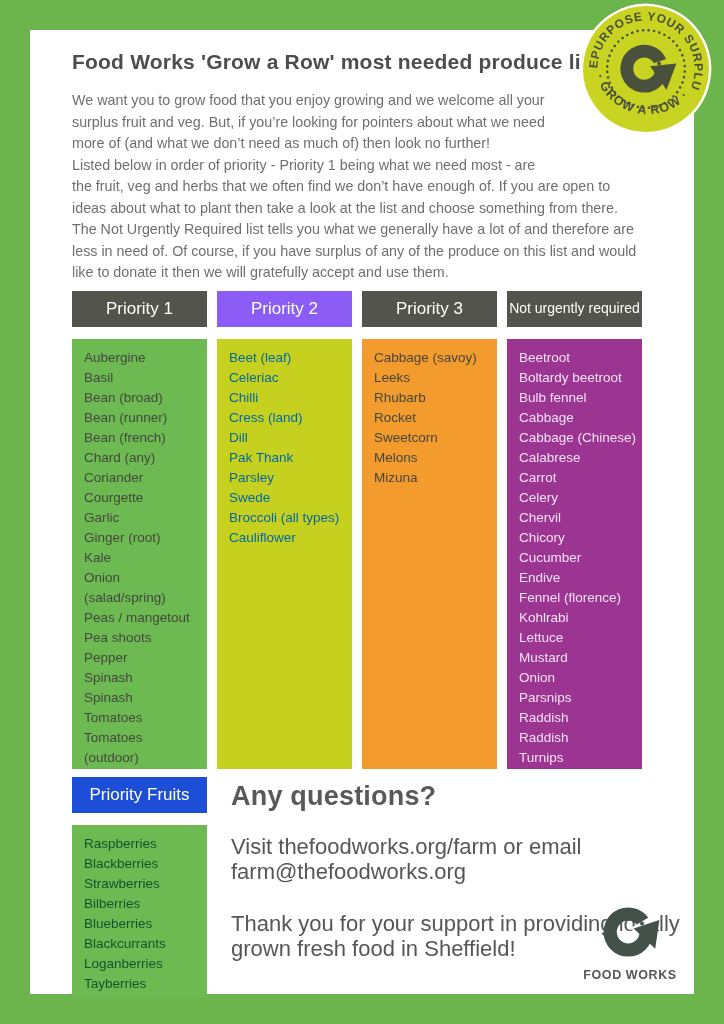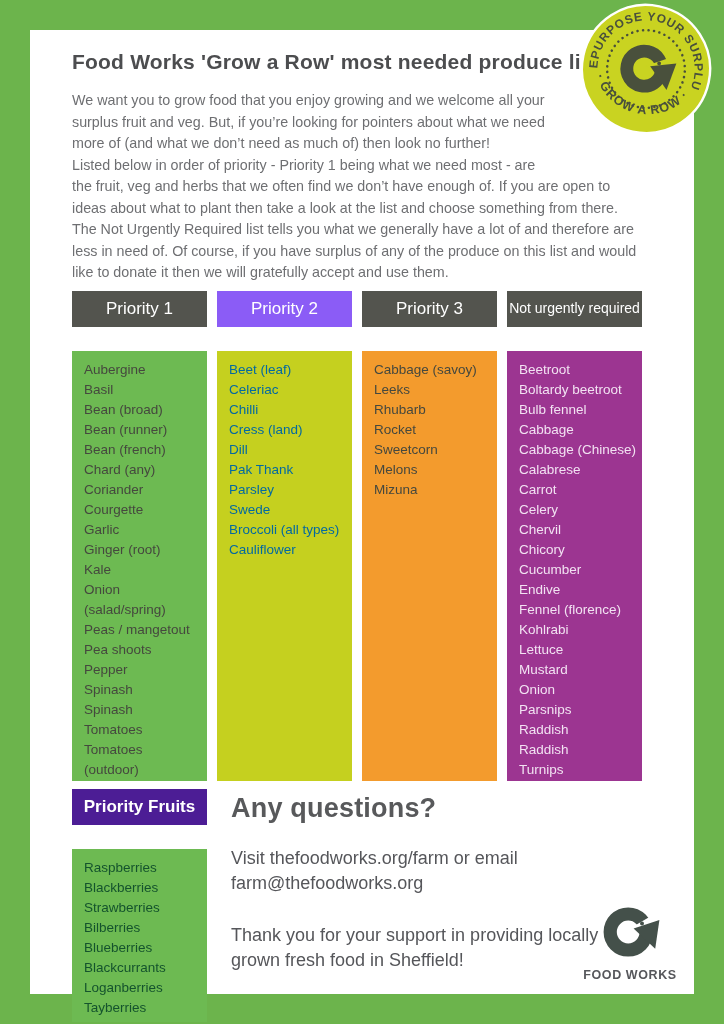--- a/index.html
+++ b/index.html
@@ -25,38 +25,38 @@
   .intro .line { white-space:nowrap; }
 
   .columns {
     margin-top:7px;
     display:grid;
     grid-template-columns:repeat(4,135px);
     column-gap:10px;
     width:572px;
   }
   .col-header {
-    height:36px; margin-bottom:24px;
+    height:36px; margin-bottom:12px;
     display:flex; align-items:center; justify-content:center;
     color:#ffffff; font-size:17px; text-align:center; line-height:17px;
   }
   .col-nur .col-header { font-size:14px; line-height:15.5px; }
   .col-body {
     height:430px; padding:9px 0 8px 12px;
     font-size:13.5px; line-height:20px;
   }
   .col-body .line { white-space:nowrap; }
 
   .bottom-row { margin-top:8px; display:flex; }
   .fruits { width:135px; flex:0 0 135px; }
   .fruits .col-body { height:173px; }
 
   .questions { flex:1; padding-left:24px; padding-top:4px; }
   .q-heading { font-size:27px; font-weight:bold; color:#58595b; letter-spacing:0.2px; }
-  .q-text { font-size:18px; line-height:25px; color:#55565a; }
+  .q-text { font-size:22px; line-height:25px; color:#55565a; }
   .q-contact { margin-top:22px; }
   .q-thanks { margin-top:27px; }
   .q-text .line { white-space:nowrap; }
 
   .badge { position:absolute; left:579px; top:2px; z-index:5; }
   .badge-arc-text { font-size:12.3px; font-weight:bold; letter-spacing:0.8px; }
   .badge-arc-text-bottom { font-size:13px; font-weight:bold; letter-spacing:1px; }
 
   .footer-logo { position:absolute; right:14px; bottom:4px; }
   .footer-logo text { font-size:12.5px; font-weight:bold; letter-spacing:0.6px; }
@@ -185,21 +185,21 @@
             <div class="line">Parsnips</div>
             <div class="line">Raddish</div>
             <div class="line">Raddish</div>
             <div class="line">Turnips</div>
           </div>
       </div>
     </div>
 
     <div class="bottom-row">
       <div class="fruits">
-        <div class="col-header" style="background-color: #4c1d95; font-weight: bold;">Priority Fruits</div>
+        <div class="col-header" style="background-color: #1d4ed8;">Priority Fruits</div>
         <div class="col-body" style="background-color: rgb(109, 186, 82); color: #14532d;">
             <div class="line">Raspberries</div>
             <div class="line">Blackberries</div>
             <div class="line">Strawberries</div>
             <div class="line">Bilberries</div>
             <div class="line">Blueberries</div>
             <div class="line">Blackcurrants</div>
             <div class="line">Loganberries</div>
             <div class="line">Tayberries</div>
           </div>

